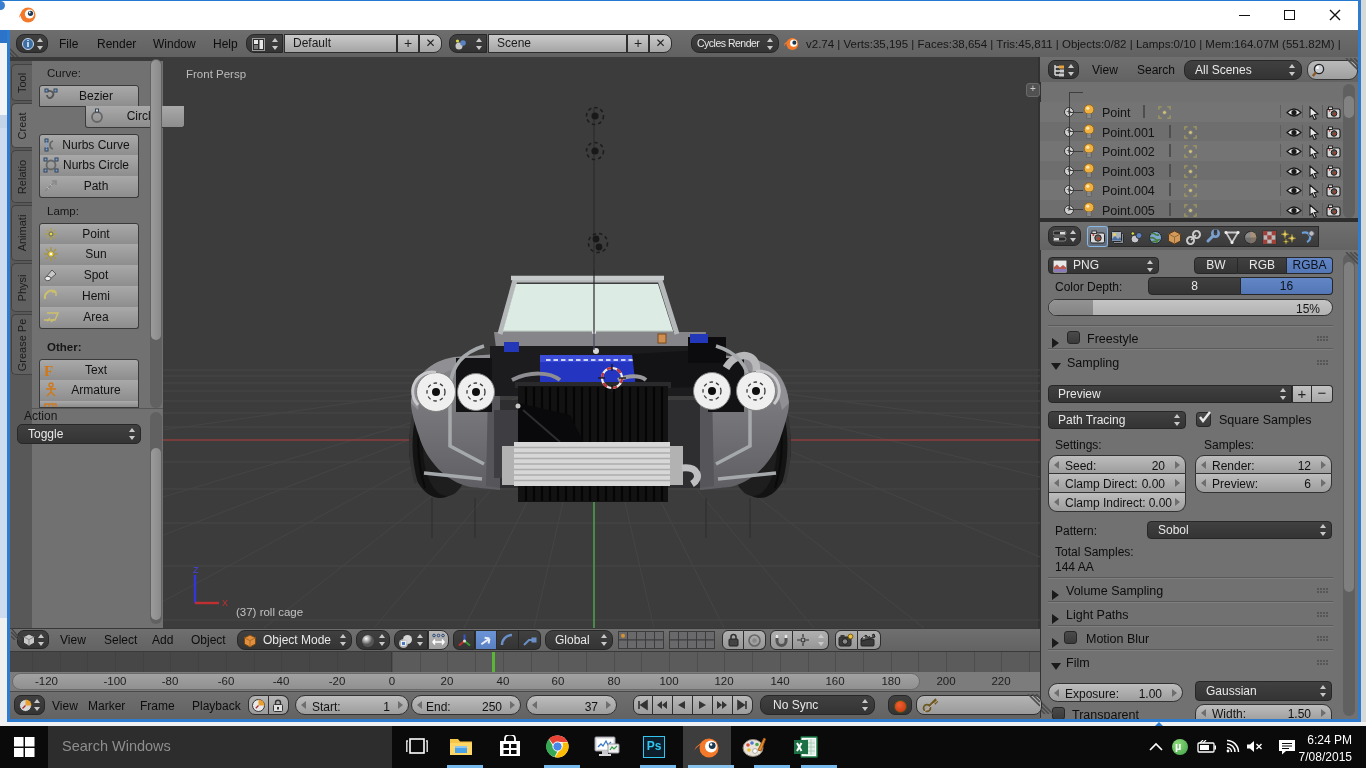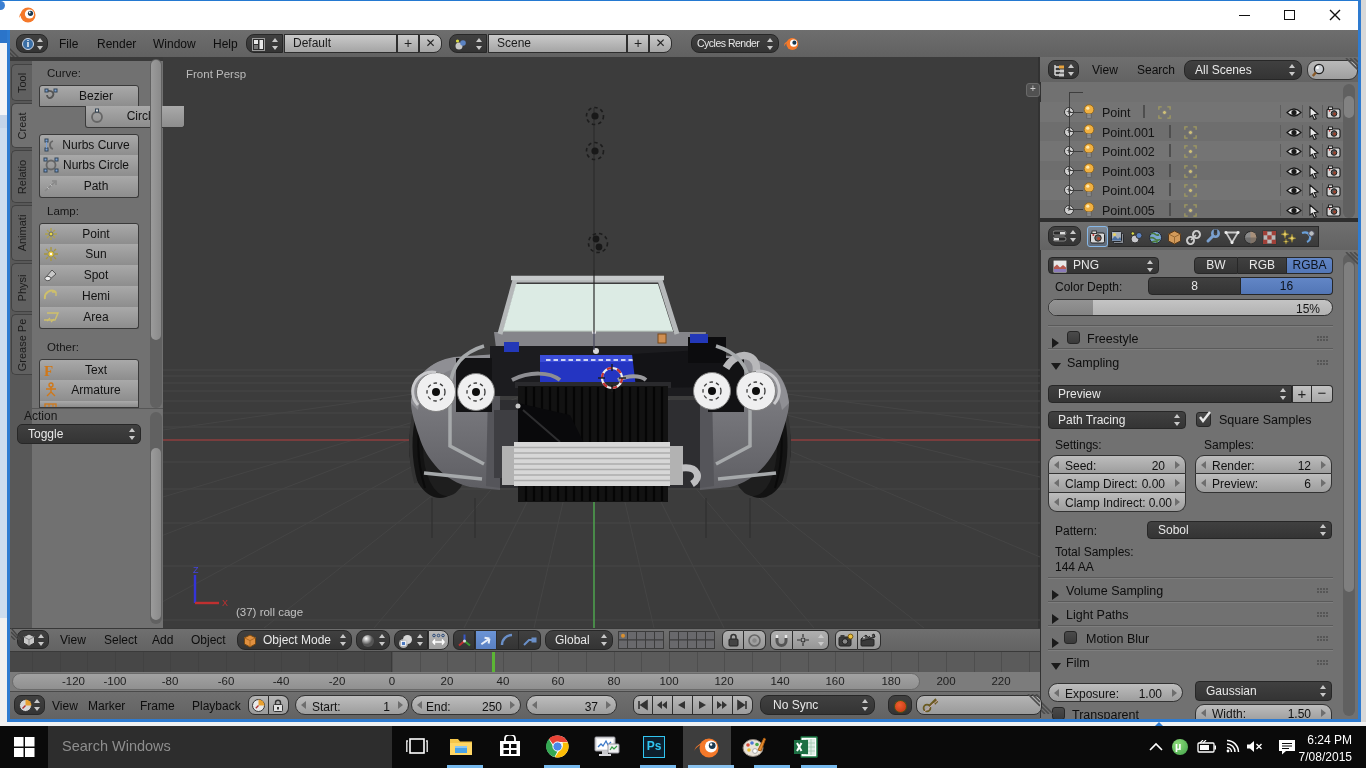--- a/index.html
+++ b/index.html
@@ -82,20 +82,21 @@
 <div class="abs" style="left:649px;top:34px;width:23px;height:19px;background:linear-gradient(#cacaca,#a4a4a4);border:1px solid #2e2e2e;border-radius:0 8px 8px 0;box-sizing:border-box;color:#222;font-size:12px;text-align:center;line-height:16px;">✕</div>
 
 <div class="abs dark" style="left:691px;top:34px;width:88px;height:19px;border-radius:8px;line-height:17px;padding-left:5px;font-size:10.5px;letter-spacing:-0.5px;white-space:nowrap;overflow:hidden;">Cycles Render<div class="updn" style="right:4px;"></div></div>
 
 <svg class="abs" style="left:783px;top:37px;" width="17" height="14" viewBox="0 0 20 16">
  <circle cx="11" cy="8" r="7" fill="#f5792a"></circle>
  <path d="M1,11 C4,6 8,4 12,5 L10,1 L2,7 Z" fill="#f5792a"></path>
  <circle cx="12.5" cy="7" r="4.2" fill="#fff"></circle>
  <circle cx="13.4" cy="6.4" r="2.4" fill="#1b3a52"></circle>
 </svg>
+<div class="abs txt" style="left:806px;top:38px;font-size:11.5px;color:#161616;">v2.74 | Verts:35,195 | Faces:38,654 | Tris:45,811 | Objects:0/82 | Lamps:0/10 | Mem:164.07M (551.82M) | </div>
 
 <div class="abs" style="left:0;top:30px;width:7px;height:13px;background:#2b74c9;"></div>
 <div class="abs" style="left:0;top:43px;width:7px;height:72px;background:#f3f4f6;"></div>
 <div class="abs" style="left:0;top:115px;width:7px;height:13px;background:#c3d4e9;"></div>
 <div class="abs" style="left:0;top:128px;width:7px;height:490px;background:#ccdcee;"></div>
 <div class="abs" style="left:0;top:618px;width:7px;height:104px;background:#f0f0f0;"></div>
 <div class="abs" style="left:7px;top:30px;width:3px;height:692px;background:#2e7bd0;"></div>
 
 <div class="abs" style="left:10px;top:57px;width:1px;height:665px;background:#3a3a3a;"></div>
 
@@ -193,21 +194,21 @@
  <div class="tbt tsbtn" style="top:286px;border-radius:0;border-top:none;">Hemi
    <svg class="ticon" viewBox="0 0 16 16">
           <path d="M2,11 A7,7 0 0 1 13,4" fill="none" stroke="#cfc06a" stroke-width="2"></path>
           <path d="M13,4 L13,8 M13,4 L9,4" stroke="#cfc06a" stroke-width="1.4"></path>
         </svg></div>
  <div class="tbt tsbtn" style="top:307px;border-radius:0 0 3px 3px;border-top:none;">Area
    <svg class="ticon" viewBox="0 0 16 16">
           <path d="M2,3 L13,3 L10,10 L-1,10" fill="none" stroke="#cfc06a" stroke-width="1.4" transform="translate(2,1)"></path>
           <path d="M4,12 l3,-3 M8,13 l3,-3" stroke="#cfc06a" stroke-width="1.2"></path>
         </svg></div>
- <div class="tlabel" style="top:341px;">Other:</div>
+ <div class="tlabel" style="top:341px;font-weight:bold;">Other:</div>
  <div class="tbt tsbtn" style="top:359px;border-radius:3px 3px 0 0;">Text
    <div style="position:absolute;left:4px;top:1px;color:#d07818;font-size:15px;font-weight:bold;font-family:'Liberation Serif',serif;">F</div></div>
  <div class="tbt tsbtn" style="top:380px;border-radius:0;border-top:none;">Armature
    <svg class="ticon" viewBox="0 0 16 16">
           <circle cx="8" cy="3" r="2" fill="none" stroke="#d07818" stroke-width="1.4"></circle>
           <path d="M8,5 L8,10 M8,10 L4,14 M8,10 L12,14 M3,7 L13,7" stroke="#d07818" stroke-width="1.4"></path>
         </svg></div>
  <div class="tbt tsbtn" style="top:401px;height:7px;border-radius:0;border-top:none;overflow:hidden;">
    <svg class="ticon" style="top:1px;" viewBox="0 0 16 16">
           <rect x="2" y="2" width="11" height="11" fill="none" stroke="#d07818" stroke-width="1.3"></rect>
@@ -1178,21 +1179,21 @@
  <div class="abs" style="left:142.7px;top:652px;width:1px;height:20px;background:#424242;"></div>
  <div class="abs" style="left:115.0px;top:652px;width:1px;height:20px;background:#424242;"></div>
  <div class="abs" style="left:87.3px;top:652px;width:1px;height:20px;background:#424242;"></div>
  <div class="abs" style="left:59.6px;top:652px;width:1px;height:20px;background:#424242;"></div>
  <div class="abs" style="left:31.9px;top:652px;width:1px;height:20px;background:#424242;"></div>
 
  <div class="abs" style="left:492px;top:652px;width:3px;height:20px;background:#5cb635;"></div>
 
  <div class="abs" style="left:10px;top:672px;width:1030px;height:19px;background:#7c7c7c;"></div>
  <div class="abs" style="left:12px;top:673px;width:908px;height:17px;background:linear-gradient(#a2a2a2,#909090);border-radius:9px;border:1px solid #6a6a6a;box-sizing:border-box;"></div>
- <div class="abs" style="left:35px;top:675px;width:50px;text-align:right;font-size:11.5px;color:#1e1e1e;">-120</div>
+ <div class="abs" style="left:35px;top:675px;width:50px;text-align:left;font-size:11.5px;color:#1e1e1e;">-120</div>
  <div class="abs" style="left:90px;top:675px;width:50px;text-align:center;font-size:11.5px;color:#1e1e1e;">-100</div>
  <div class="abs" style="left:145px;top:675px;width:50px;text-align:center;font-size:11.5px;color:#1e1e1e;">-80</div>
  <div class="abs" style="left:201px;top:675px;width:50px;text-align:center;font-size:11.5px;color:#1e1e1e;">-60</div>
  <div class="abs" style="left:256px;top:675px;width:50px;text-align:center;font-size:11.5px;color:#1e1e1e;">-40</div>
  <div class="abs" style="left:312px;top:675px;width:50px;text-align:center;font-size:11.5px;color:#1e1e1e;">-20</div>
  <div class="abs" style="left:367px;top:675px;width:50px;text-align:center;font-size:11.5px;color:#1e1e1e;">0</div>
  <div class="abs" style="left:422px;top:675px;width:50px;text-align:center;font-size:11.5px;color:#1e1e1e;">20</div>
  <div class="abs" style="left:478px;top:675px;width:50px;text-align:center;font-size:11.5px;color:#1e1e1e;">40</div>
  <div class="abs" style="left:533px;top:675px;width:50px;text-align:center;font-size:11.5px;color:#1e1e1e;">60</div>
  <div class="abs" style="left:589px;top:675px;width:50px;text-align:center;font-size:11.5px;color:#1e1e1e;">80</div>

